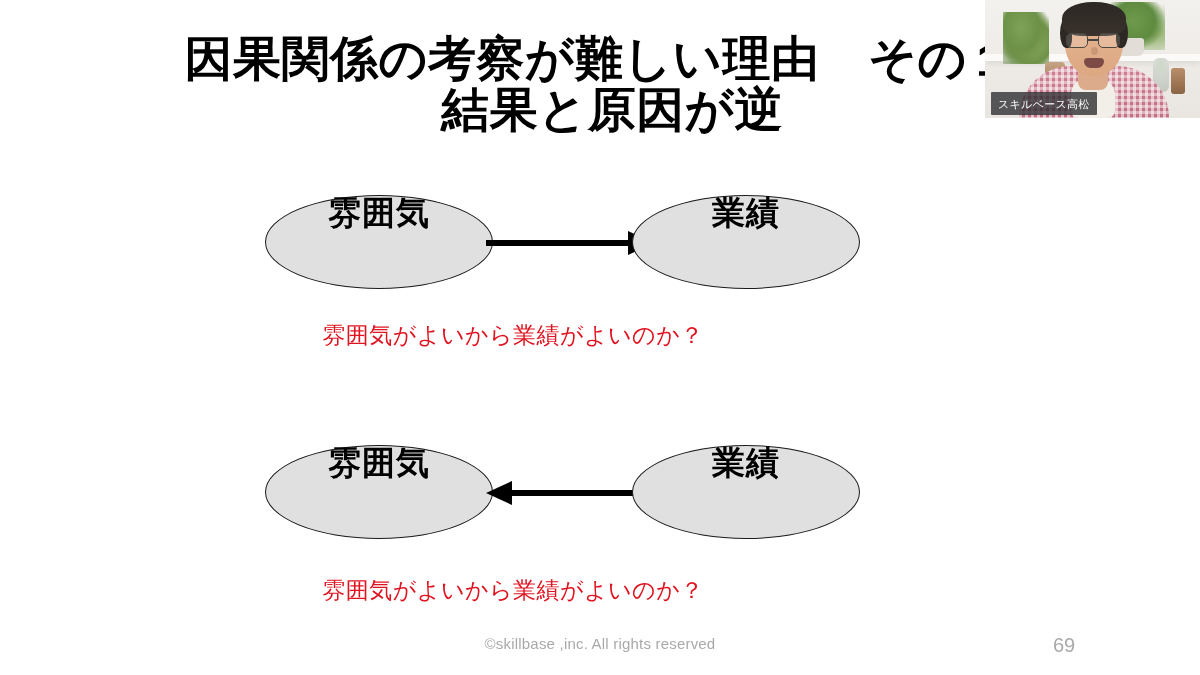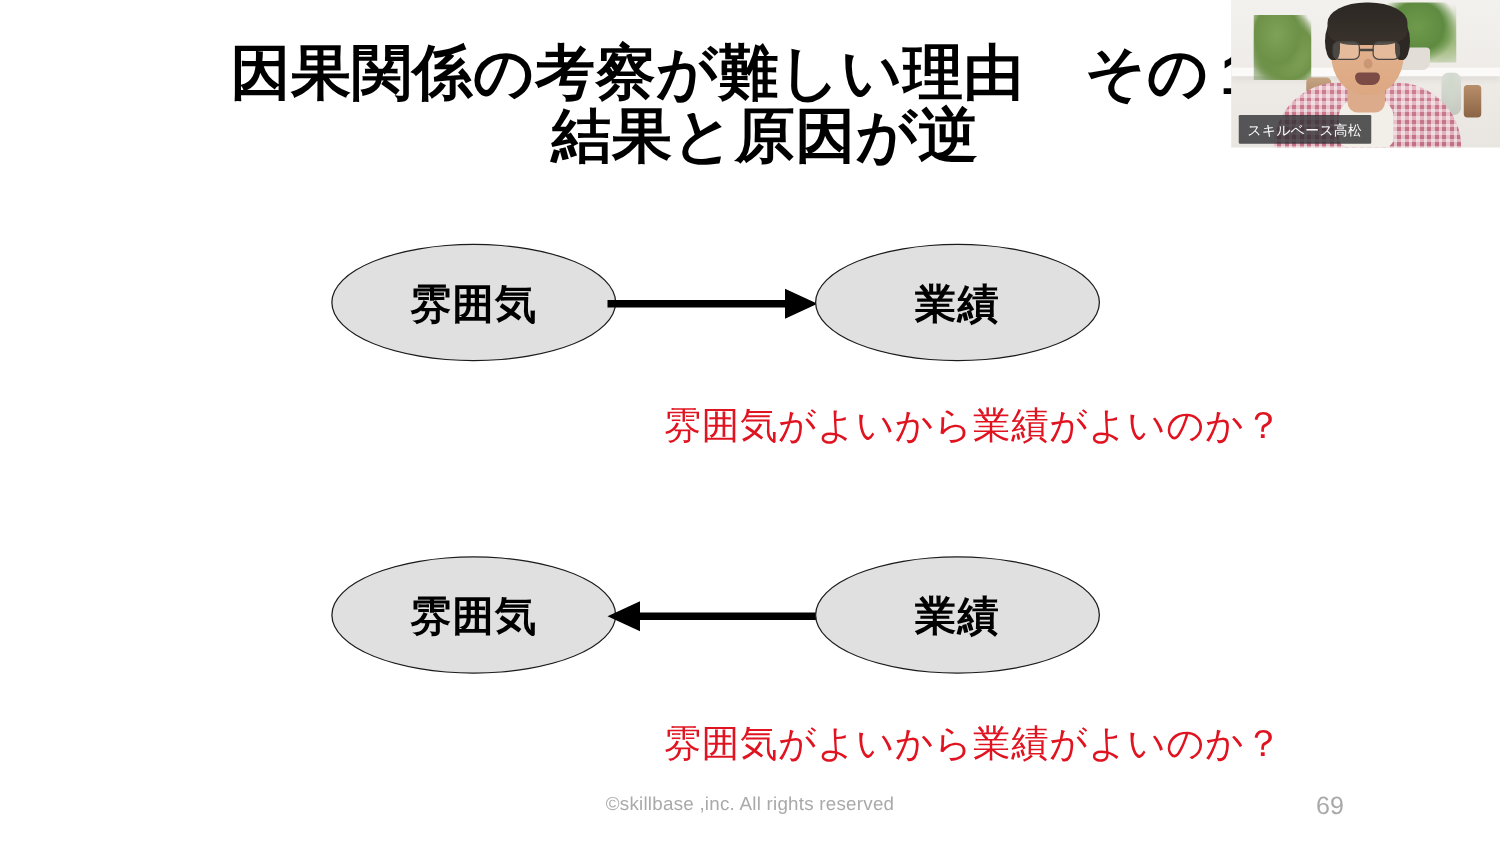--- a/index.html
+++ b/index.html
@@ -55,25 +55,25 @@
   .ellipse {
     position: absolute;
     top: 0;
     width: 228px;
     height: 94px;
     border-radius: 50%;
     background: #e0e0e0;
     border: 1.6px solid #1b1b1b;
     box-sizing: border-box;
     display: flex;
-    align-items: center;
+    align-items: flex-start;
     justify-content: center;
   }
   .ellipse.left  { left: 265px; }
-  .ellipse.right { left: 652px; }
+  .ellipse.right { left: 632px; }
 
   .ellipse-label {
     font-size: 33px;
     font-weight: 700;
     color: #000000;
     letter-spacing: 1px;
     line-height: 1;
     white-space: nowrap;
   }
 
@@ -85,22 +85,22 @@
     width: 170px;
     height: 40px;
     overflow: visible;
   }
 
   
   .caption {
     position: absolute;
     left: 0;
     width: 1026px;
-    text-align: right;
-    font-size: 30px;
+    text-align: center;
+    font-size: 23px;
     color: #e01420;
     letter-spacing: 0.5px;
     white-space: nowrap;
   }
   #caption-1 { top: 320px; }
   #caption-2 { top: 575px; }
 
   
   .footer-copyright {
     position: absolute;

